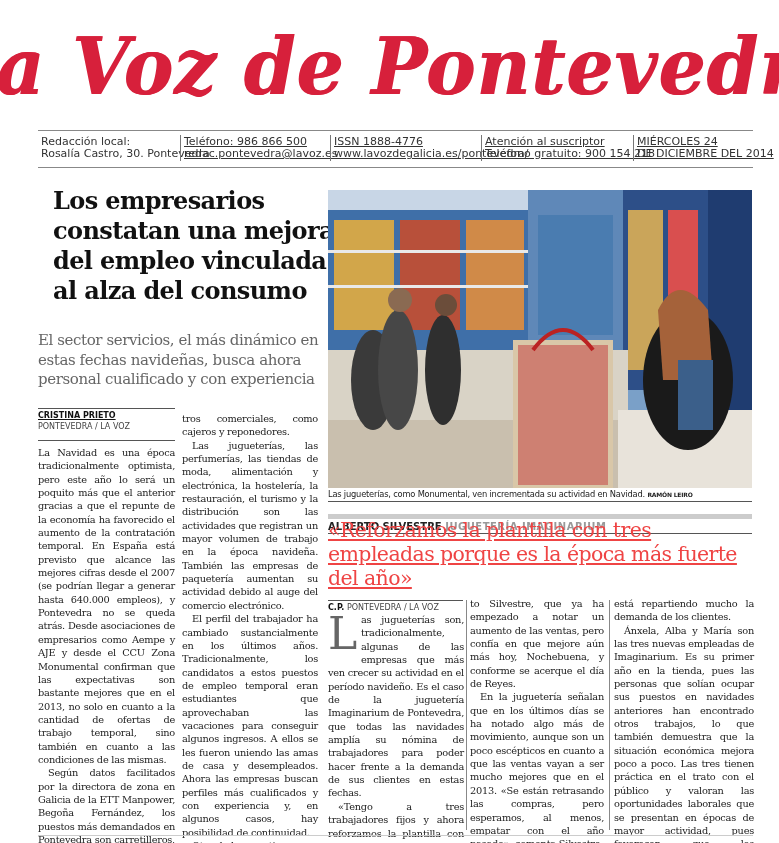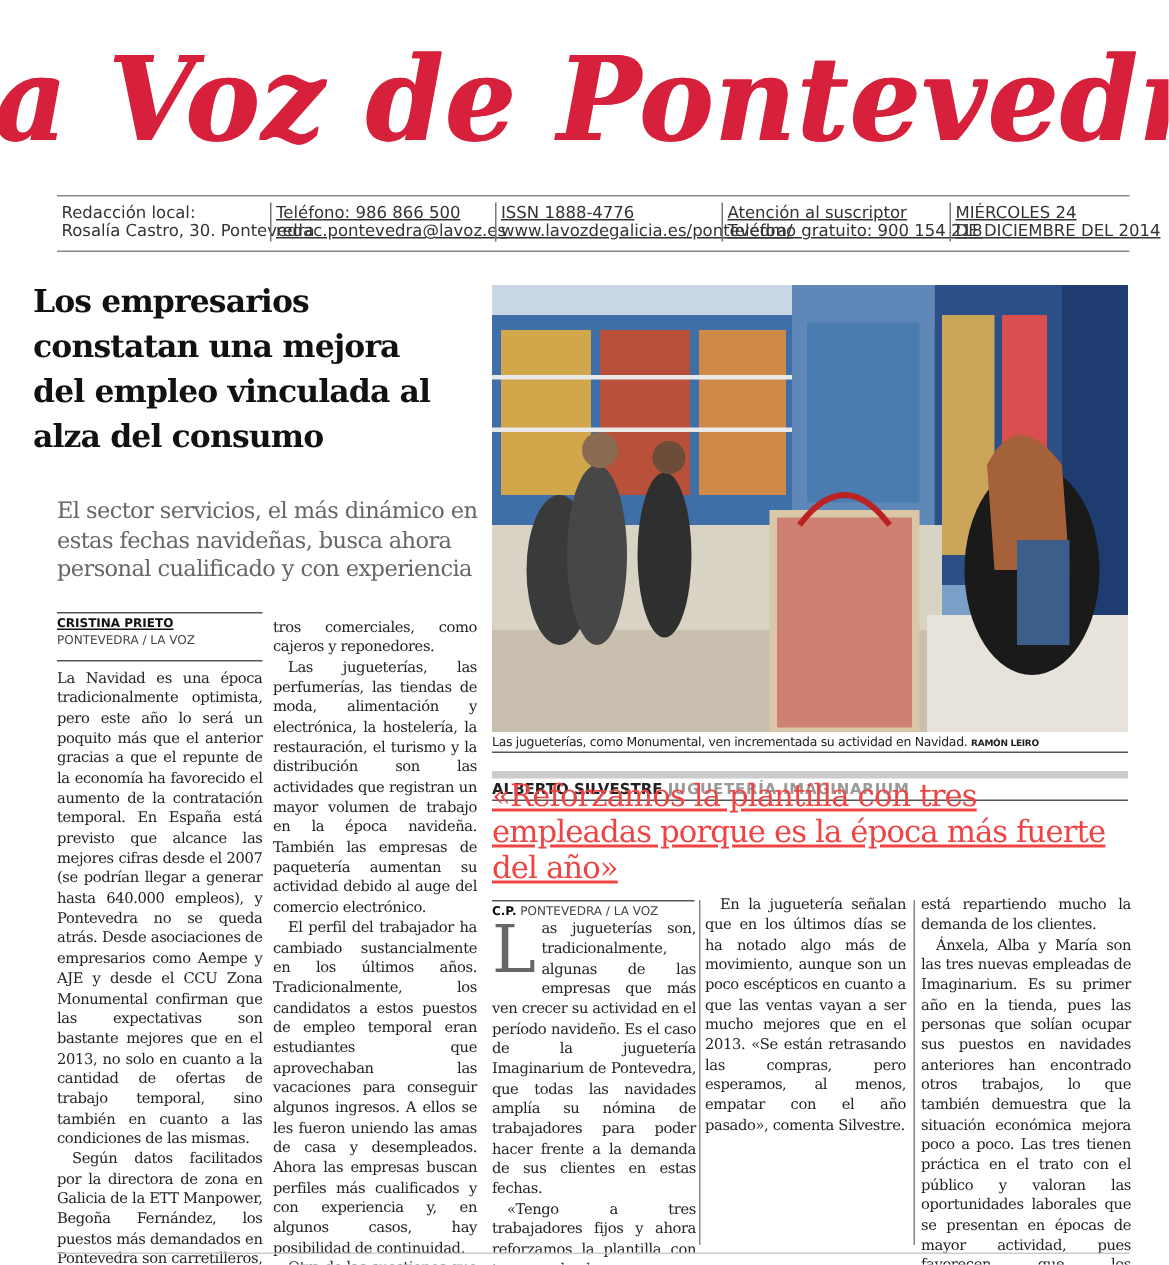--- a/index.html
+++ b/index.html
@@ -4,21 +4,21 @@
 <style>
   html, body { margin:0; padding:0; background:#ffffff; }
   body { width:779px; height:843px; position:relative; overflow:hidden; font-family:"DejaVu Serif", serif; color:#222; }
   .masthead { position:absolute; left:38px; top:12px; width:715px; height:110px; display:flex; align-items:center; justify-content:center; }
   .masthead-title { font-family:"DejaVu Serif", serif; font-weight:bold; font-style:italic; font-size:74px; color:#d7203b; letter-spacing:1px; white-space:nowrap; transform:scaleY(1.05); text-shadow:1px 0 0 #d7203b; }
   .infobar { position:absolute; left:38px; top:130px; width:715px; height:36px; border-top:1.5px solid #888; border-bottom:1.5px solid #888; display:flex; font-family:"DejaVu Sans", sans-serif; font-size:11px; color:#333; }
   .info-cell { padding:5px 6px 0 3px; line-height:12px; white-space:nowrap; }
   .info-cell + .info-cell { border-left:1px solid #777; margin:4px 0 6px 0; padding-top:1px;text-decoration:underline; }
   .c1 { width:133px; } .c2 { width:140px; } .c3 { width:141px; } .c4 { width:142px; } .c5 { width:140px; }
 
-  .headline { position:absolute; left:22px; top:186px; width:282px; font-family:"DejaVu Serif", serif; font-weight:bold; font-size:21px; line-height:30px; color:#111; letter-spacing:-0.6px; }
+  .headline { position:absolute; left:53px; top:186px; width:282px; font-family:"DejaVu Serif", serif; font-weight:bold; font-size:24px; line-height:30px; color:#111; letter-spacing:-0.6px; }
   .subhead { position:absolute; left:38px; top:331px; width:282px; font-size:15px; line-height:19.5px; color:#666; letter-spacing:-0.4px; }
 
   .byline { position:absolute; left:38px; top:408px; width:137px; border-top:1.5px solid #555; padding-top:2px; font-family:"DejaVu Sans", sans-serif; }
   .byline-name { font-weight:bold; font-size:8px; color:#111;text-decoration:underline; }
   .byline-loc { font-size:8px; color:#444; margin-top:2px; }
   .byline-rule { position:absolute; left:38px; top:440px; width:137px; border-top:1px solid #555; }
 
   .col { position:absolute; font-size:9.8px; line-height:13.35px; color:#222; text-align:justify; letter-spacing:-0.25px; }
   .col p { margin:0; text-indent:10px; }
   .col p.noindent { text-indent:0; }
@@ -133,20 +133,21 @@
 <div class="interview-title">«Reforzamos la plantilla con tres empleadas porque es la época más fuerte del año»</div>
 
 <div class="byline2"><span class="byline2-name">C.P.</span> <span class="byline2-loc">PONTEVEDRA / LA VOZ</span></div>
 
 <div class="col colC">
   <p class="noindent"><span class="drop">L</span><span>as jugueterías son, tradicionalmente, algunas de las empresas que más ven crecer su actividad en el período navideño. Es el caso de la juguetería Imaginarium de Pontevedra, que todas las navidades amplía su nómina de trabajadores para poder hacer frente a la demanda de sus clientes en estas fechas.</span></p>
   <p>«Tengo a tres trabajadores fijos y ahora reforzamos la plantilla con tres empleadas, porque es la época más fuerte del año y hay que ser previsores», destaca el dueño de Imaginarium, Alber-</p>
 </div>
 <div class="vrule" style="left:466px"></div>
 <div class="col colD">
+  <p class="noindent">to Silvestre, que ya ha empezado a notar un aumento de las ventas, pero confía en que mejore aún más hoy, Nochebuena, y conforme se acerque el día de Reyes.</p>
   <p>En la juguetería señalan que en los últimos días se ha notado algo más de movimiento, aunque son un poco escépticos en cuanto a que las ventas vayan a ser mucho mejores que en el 2013. «Se están retrasando las compras, pero esperamos, al menos, empatar con el año pasado», comenta Silvestre.</p>
 
 </div>
 <div class="vrule" style="left:609px"></div>
 <div class="col colE">
   <p class="noindent">está repartiendo mucho la demanda de los clientes.</p>
   <p>Ánxela, Alba y María son las tres nuevas empleadas de Imaginarium. Es su primer año en la tienda, pues las personas que solían ocupar sus puestos en navidades anteriores han encontrado otros trabajos, lo que también demuestra que la situación económica mejora poco a poco. Las tres tienen práctica en el trato con el público y valoran las oportunidades laborales que se presentan en épocas de mayor actividad, pues favorecen que los desempleados puedan acceder al mercado laboral y ganar experiencia.</p>
 </div>
 
 <div class="bottom-rule"></div>

